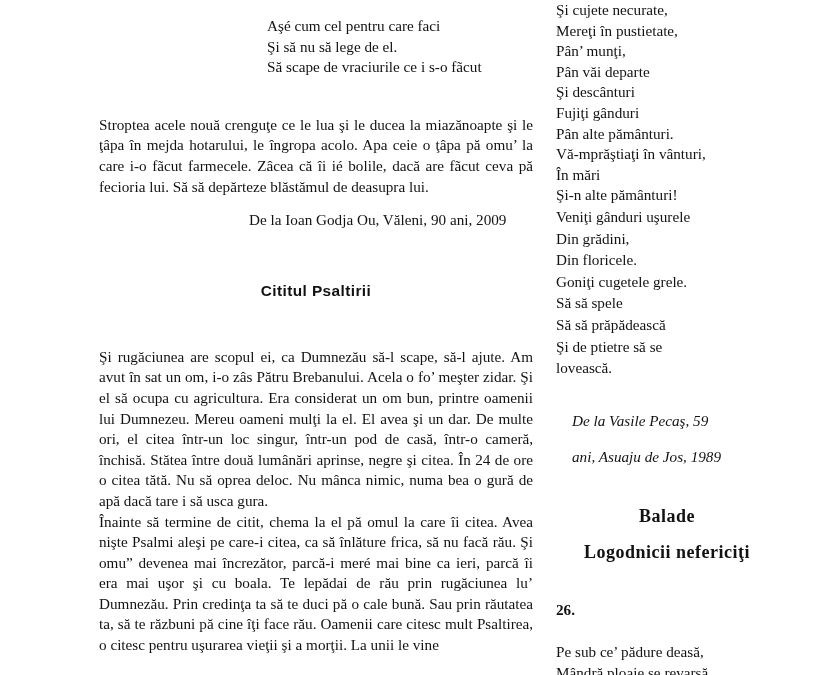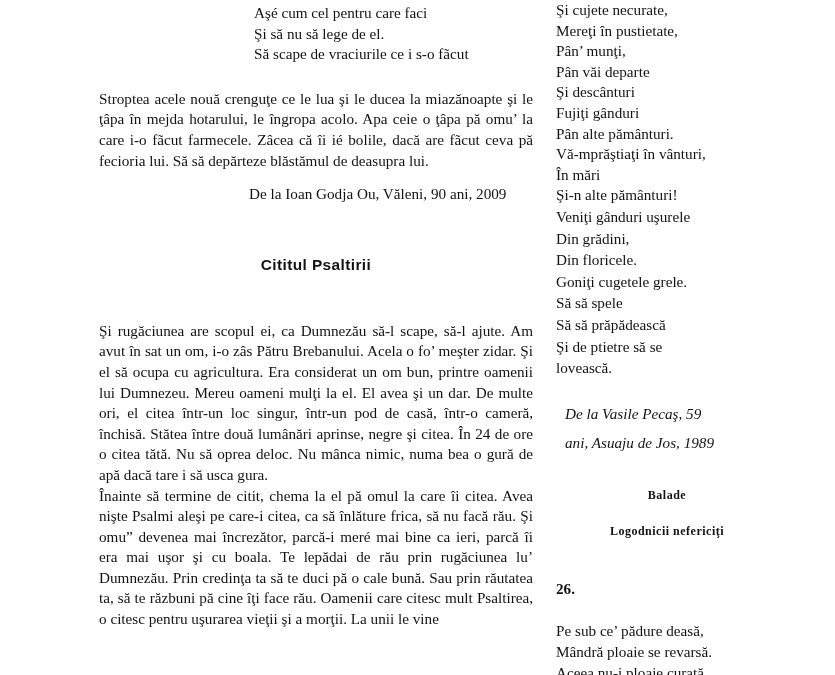--- a/index.html
+++ b/index.html
@@ -41,21 +41,21 @@
   
   .verse,
   .para,
   .attrib,
   .rline {
     font-size: 15.2px;
     line-height: 20.6px;
   }
 
   .verse-block {
-    margin: 3px;
+    margin: 16px;
     padding: 0;
   }
   .verse {
     margin: 0;
     padding-left: 152px;
     white-space: nowrap;
   }
 
   .para {
     margin: 0;
@@ -82,21 +82,21 @@
     font-weight: bold;
     font-size: 15.4px;
     line-height: 20px;
     text-align: center;
     letter-spacing: 0.4px;
     margin: 8px;
   }
   .h-serif-bold {
     font-family: "Liberation Serif", "DejaVu Serif", serif;
     font-weight: bold;
-    font-size: 12px;
+    font-size: 18px;
     line-height: 20px;
     text-align: center;
     letter-spacing: 0.5px;
     margin: 0;
   }
   .h-num {
     font-family: "Liberation Serif", "DejaVu Serif", serif;
     font-weight: bold;
     font-size: 15.2px;
     line-height: 20px;
@@ -108,21 +108,21 @@
   .rline {
     margin: 0;
     white-space: nowrap;
   }
   .rline.loose { line-height: 21.6px; }
 
   .attrib-italic {
     font-style: italic;
     font-size: 15.2px;
     line-height: 20.6px;
-    margin: 9px;
+    margin: 16px;
     white-space: nowrap;
   }
 
   
   .clip-bottom { overflow: hidden; }
 </style>
 </head>
 <body>
 
 <div class="page">

